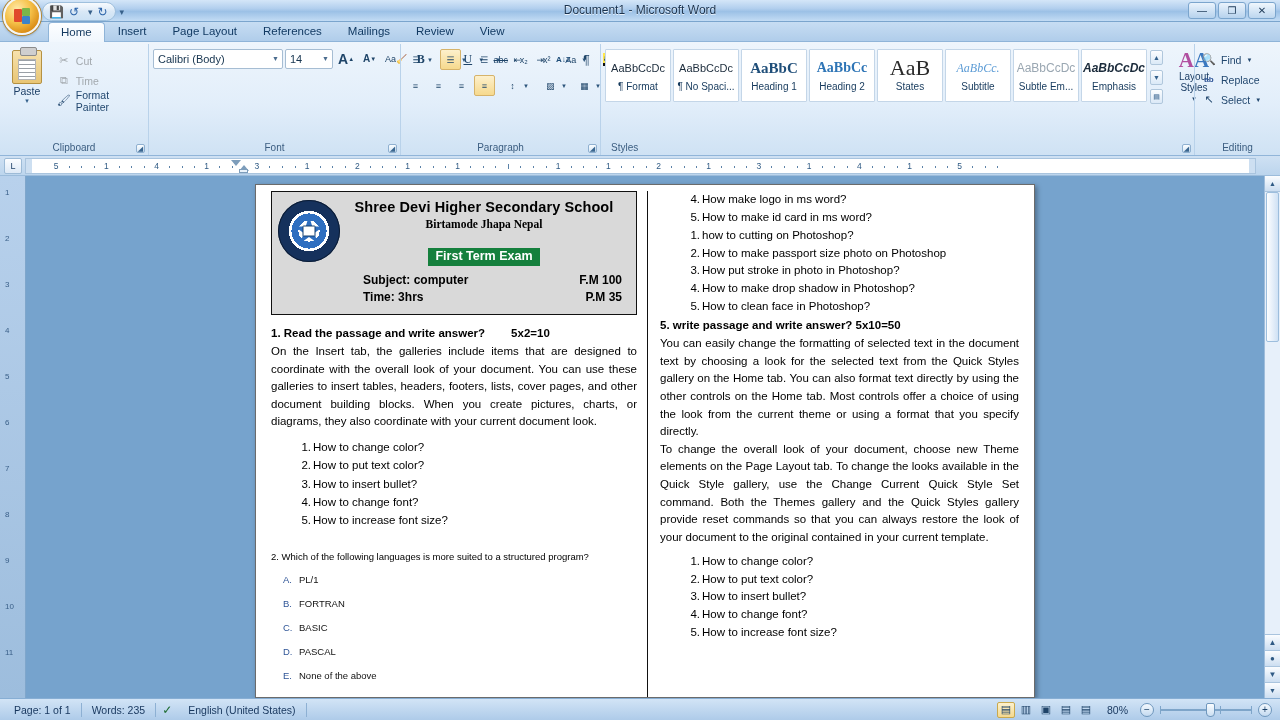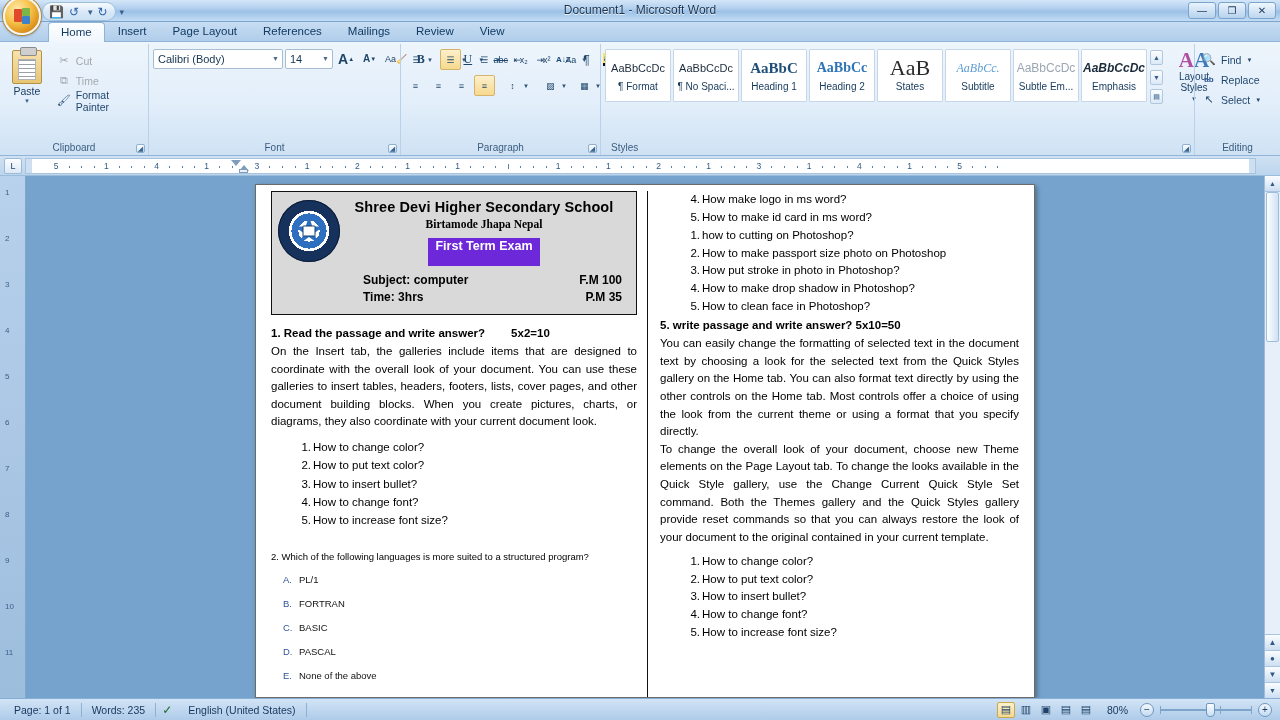--- a/index.html
+++ b/index.html
@@ -261,21 +261,21 @@
     -webkit-clip-path: polygon(50% 0%,61% 35%,98% 35%,68% 57%,79% 91%,50% 70%,21% 91%,32% 57%,2% 35%,39% 35%);
     clip-path: polygon(50% 0%,61% 35%,98% 35%,68% 57%,79% 91%,50% 70%,21% 91%,32% 57%,2% 35%,39% 35%);
   }
   .logo-seal .core{
     position:absolute;left:50%;top:50%;transform:translate(-50%,-50%);
     width:13px;height:11px;background:#fff;border:1px solid #17406f;border-radius:1px;
   }
   .eh-text{ flex:1;display:flex;flex-direction:column;align-items:center;margin-left:2px; }
   .eh-school{ font-size:14.5px;font-weight:bold;color:#000;letter-spacing:.1px;line-height:18px; }
   .eh-addr{ font-size:11.5px;font-weight:bold;color:#000;line-height:16px;font-family:Liberation Serif, serif; }
-  .eh-term{ background:#6d28d9;color:#fff;font-size:12.5px;font-weight:bold;padding:1px 7px 12px;line-height:15px;margin-top:6px; }
+  .eh-term{ background:#15803d;color:#fff;font-size:12.5px;font-weight:bold;padding:1px 7px 2px;line-height:15px;margin-top:16px; }
   .eh-rows{ width:100%;margin-top:6px; }
   .eh-row{ display:flex;justify-content:space-between;font-size:12px;font-weight:bold;color:#000;line-height:17px;padding:0 4px 0 6px;margin-left:15px; }
   
   .q-head{ font-size:11.5px;font-weight:bold;color:#000;line-height:17px;margin-bottom:1px; }
   .q-head .marks{ padding-left:26px; }
   .para{ font-size:11.5px;color:#000;text-align:justify;line-height:17.6px; }
   ol.numlist{ list-style:none;margin:7px 0 0 0;padding:0; }
   ol.numlist li{
     font-size:11.5px;color:#000;line-height:18.3px;
     padding-left:42px;position:relative;

